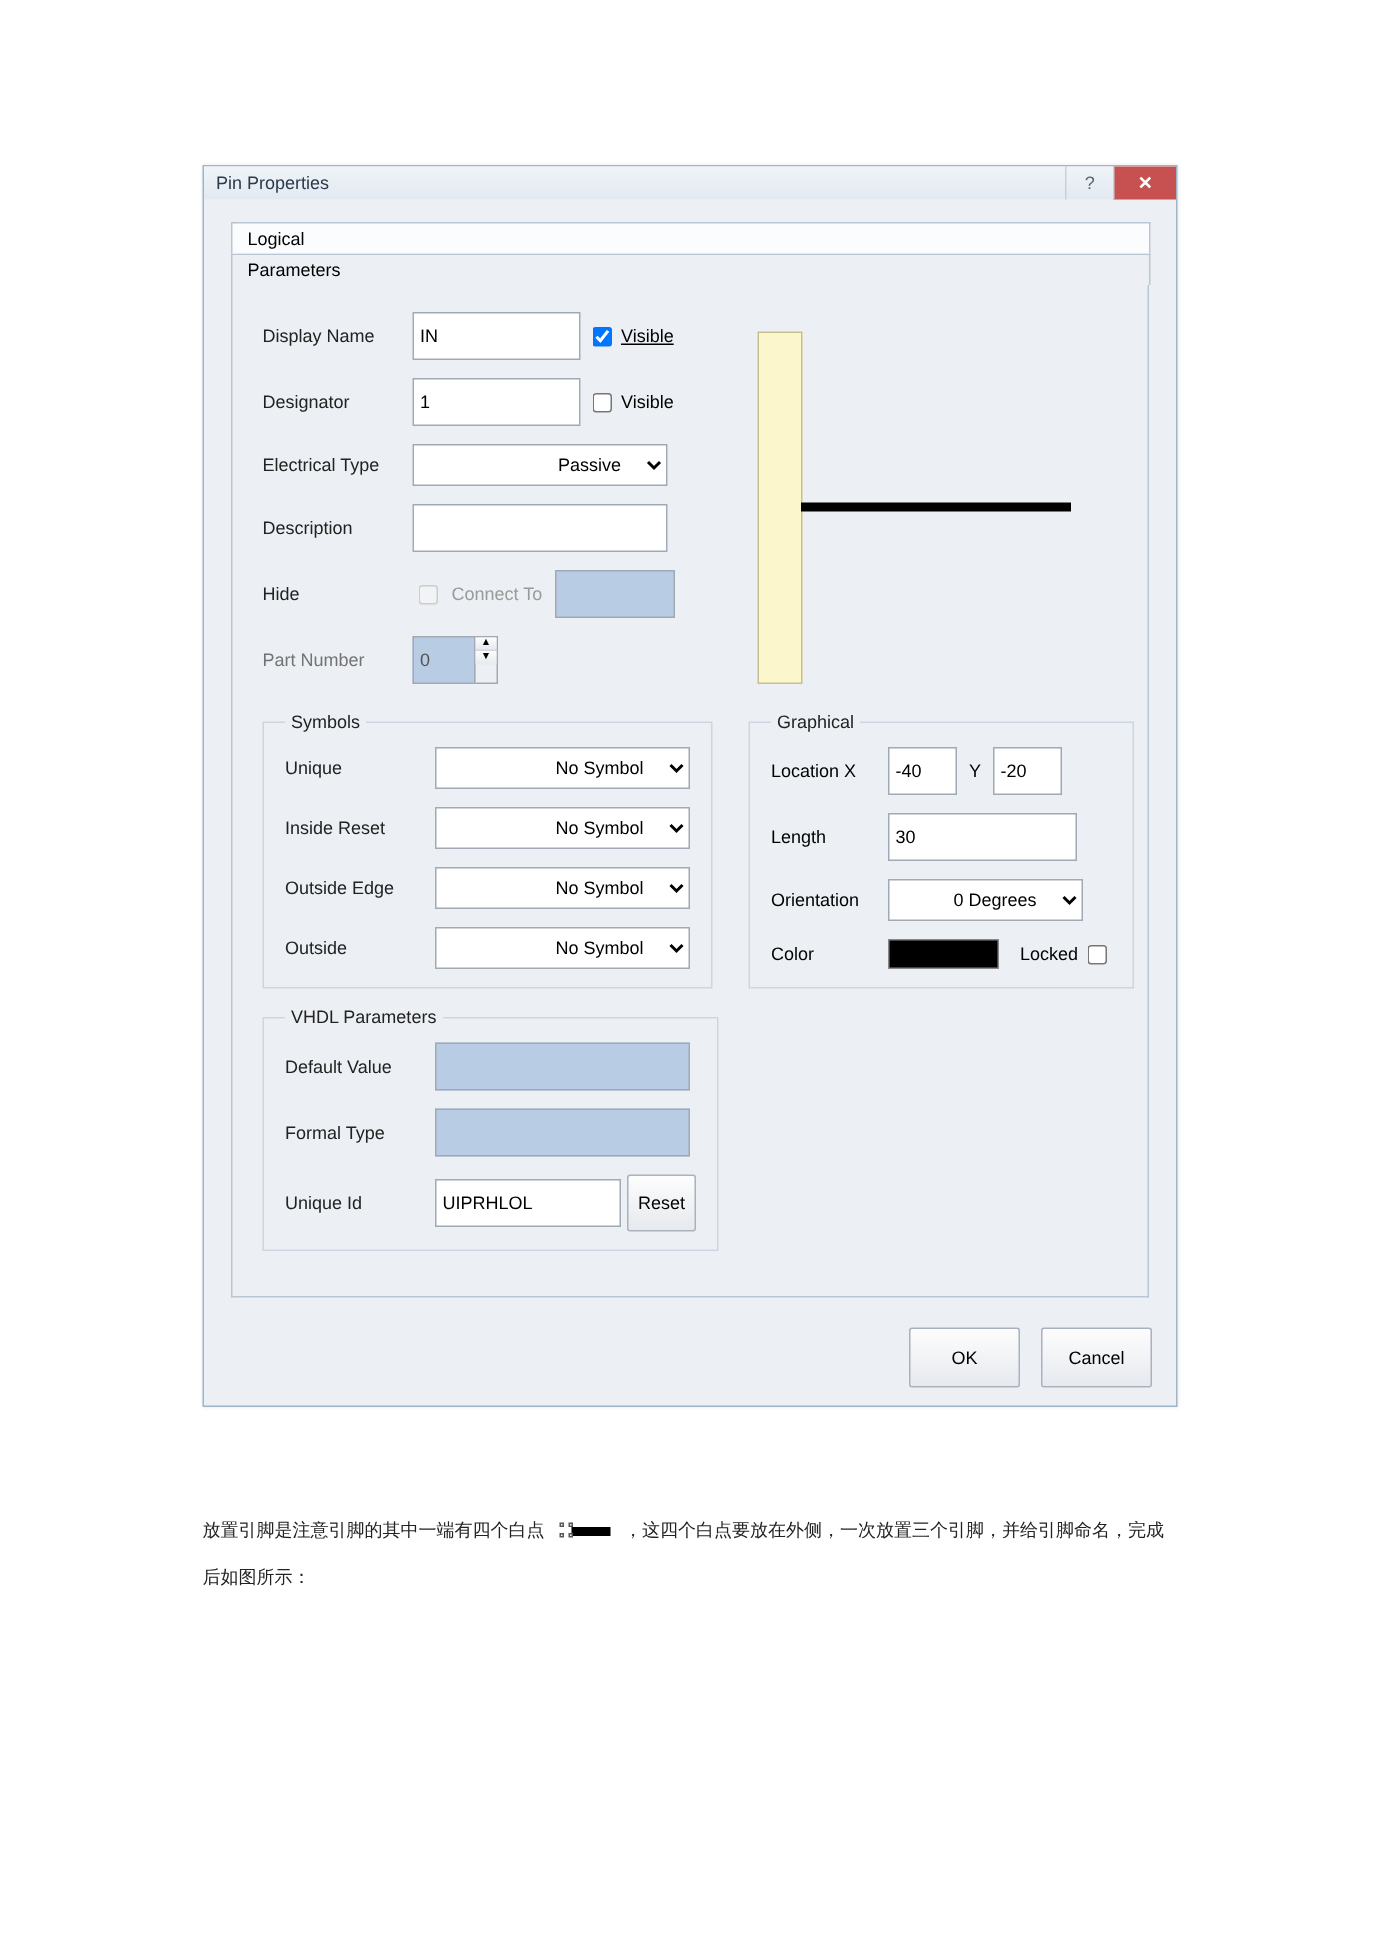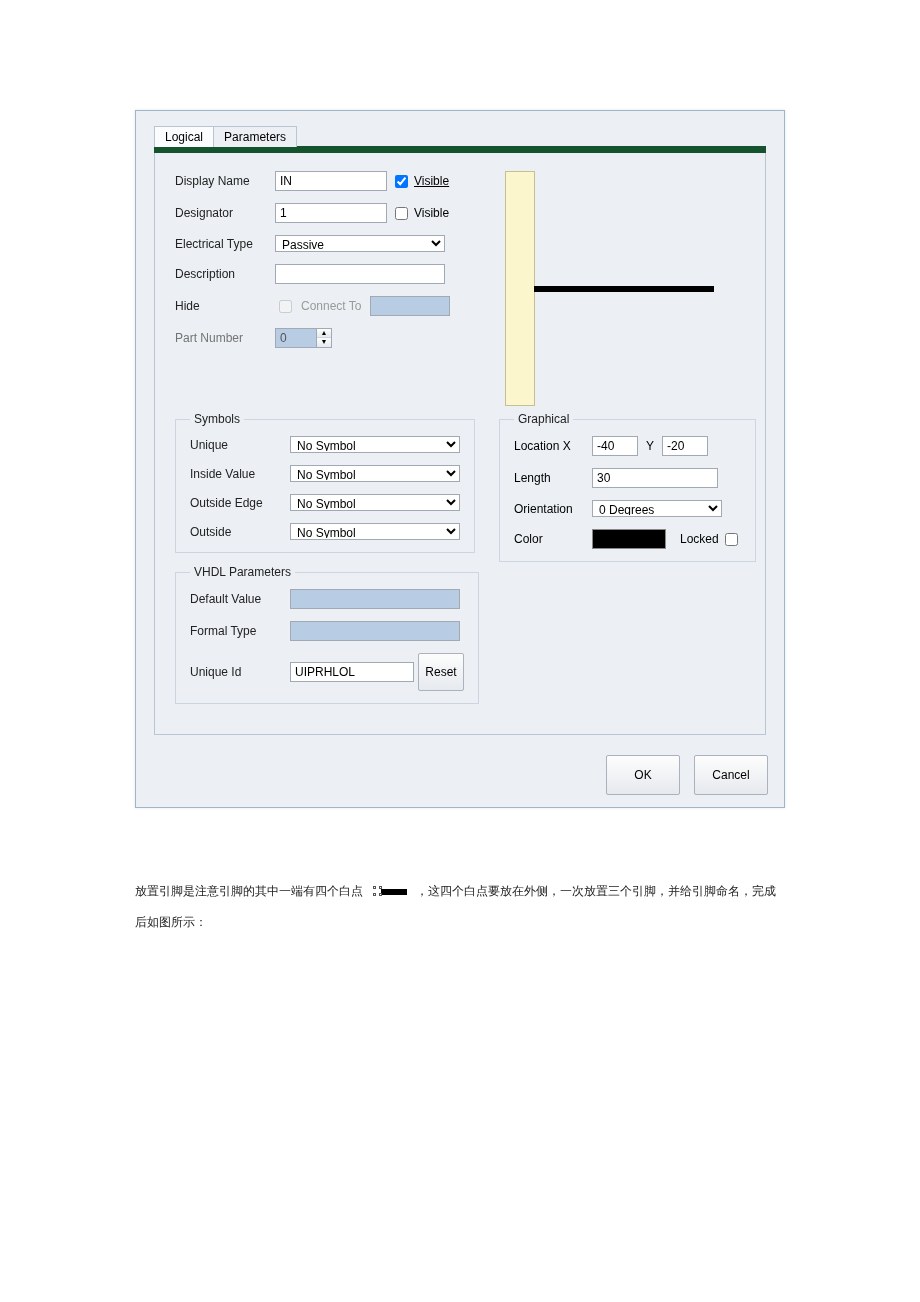--- a/index.html
+++ b/index.html
@@ -8,31 +8,31 @@
 
 .dialog { border: 1px solid #9fb6c9; background: #ecf0f4; box-shadow: 0 0 3px rgba(0,0,0,0.1); }
 .titlebar { display: flex; align-items: center; justify-content: space-between; height: 22px; padding: 0 0 0 8px; background: linear-gradient(#f0f4f8,#e2e9f1); }
 .titlebar .title { color: #2b3a4a; }
 .titlebar .btns { display: flex; height: 100%; }
 .tb-btn { width: 32px; display: flex; align-items: center; justify-content: center; border-left: 1px solid #c5d1de; }
 .tb-close { width: 42px; background: #c75050; color: #fff; font-weight: bold; }
 .tb-help { color: #5a6573; }
 
 .content { padding: 14px 18px 12px 18px; background: #ecf0f4; }
-.tabs { display: flex; border-bottom: 7px solid #14532d; }
+.tabs { display: flex; border-bottom: 1px solid #14532d; flex-direction: column; }
 .tab { padding: 3px 10px; border: 1px solid #b9c5d2; border-bottom: none; margin-right: -1px; background: #ecf0f4; position: relative; top: 1px; }
 .tab.active { background: #fbfcfd; z-index: 1; }
 .tab-panel { border: 1px solid #b9c5d2; border-top: none; background: #ecf0f4; padding: 18px 20px 18px 20px; }
 
 .row { display: flex; align-items: center; margin-bottom: 12px; }
 .lbl { width: 100px; color: #222; }
 .lbl.disabled { color: #737373; }
-input[type=text].txt { border: 1px solid #a0a9b4; padding: 2px 4px; background: #fff; height: 20px; }
+input[type=text].txt { border: 1px solid #a0a9b4; padding: 2px 4px; background: #fff; height: 32px; }
 input[type=text].txt.sel { background: #b8cce4; }
-select.sel { border: 1px solid #a0a9b4; background: #fff; height: 17px; padding: 1px 2px; }
+select.sel { border: 1px solid #a0a9b4; background: #fff; height: 28px; padding: 1px 14px; text-align: right; }
 .chk { margin: 0 4px 0 8px; }
 .chklabel { margin-left: 2px; }
 
 .top-grid { display: flex; gap: 30px; }
 .top-left { flex: 0 0 300px; }
 .preview { flex: 1; display: flex; align-items: center; justify-content: flex-start; }
 .preview-body { width: 30px; height: 235px; background: #fbf6cc; border: 1px solid #c6c090; }
 .preview-pin { width: 180px; height: 6px; background: #000; margin-left: -1px; }
 
 fieldset.grp { border: 1px solid #cdd6e0; padding: 10px 14px 8px 14px; margin: 0 0 12px 0; width: 298px; }
@@ -59,20 +59,31 @@
 .pin-icon { display:inline-block; width:34px; height:12px; vertical-align:middle; position:relative; margin:0 6px; }
 .pin-icon .bar { position:absolute; right:0; top:3px; width:26px; height:6px; background:#000; }
 .pin-icon .dot { position:absolute; width:3px; height:3px; border:1px solid #555; background:#fff; }
 </style>
 </head>
 <body>
 
 <div class="page">
   <div class="dialog">
 
+    <div class="titlebar">
+      <span class="title">Pin Properties</span>
+      <div class="btns">
+        <div class="tb-btn tb-help">
+          <span>?</span>
+        </div>
+        <div class="tb-btn tb-close">
+          <span>✕</span>
+        </div>
+      </div>
+    </div>
 
     <div class="content">
       <div class="tabs">
         <div class="tab active">Logical</div>
         <div class="tab">Parameters</div>
       </div>
 
       <div class="tab-panel">
 
         <div class="top-grid">
@@ -125,21 +136,21 @@
 
         <div class="two-col" style="margin-top:6px">
           <div class="col">
             <fieldset class="grp">
               <legend>Symbols</legend>
               <div class="row">
                   <span class="lbl">Unique</span>
                   <select class="sel" style="width:170px"><option>No Symbol</option></select>
                 </div>
               <div class="row">
-                  <span class="lbl">Inside Value</span>
+                  <span class="lbl">Inside Reset</span>
                   <select class="sel" style="width:170px"><option>No Symbol</option></select>
                 </div>
               <div class="row">
                   <span class="lbl">Outside Edge</span>
                   <select class="sel" style="width:170px"><option>No Symbol</option></select>
                 </div>
               <div class="row" style="margin-bottom:4px">
                   <span class="lbl">Outside</span>
                   <select class="sel" style="width:170px"><option>No Symbol</option></select>
                 </div>

